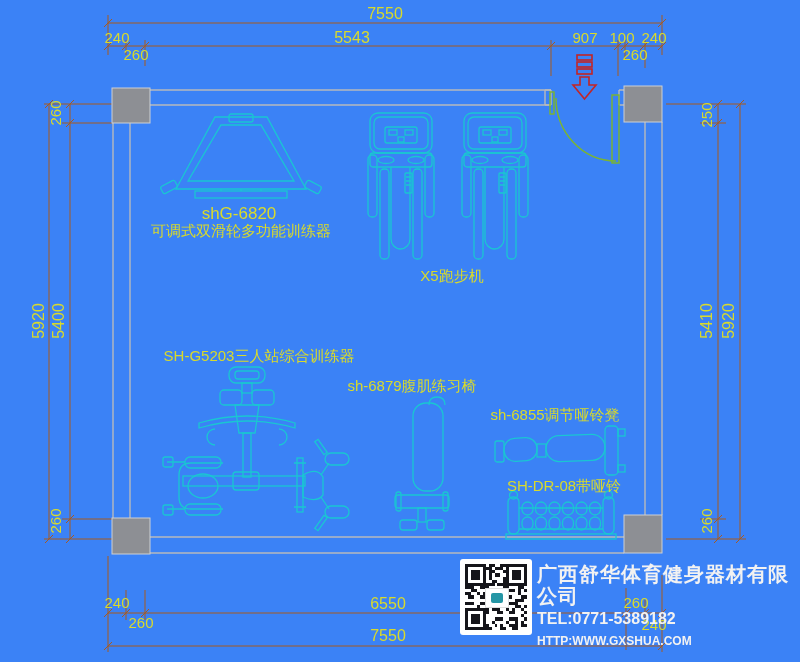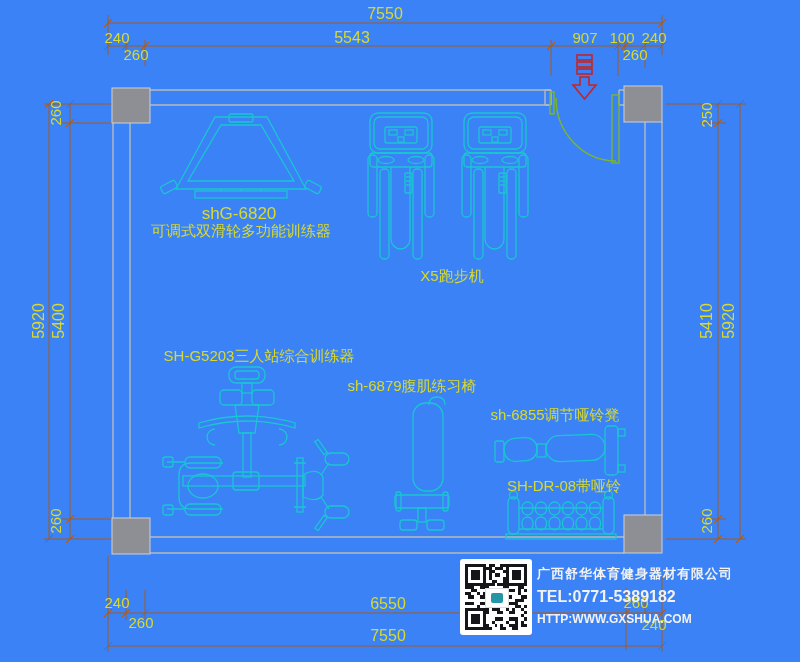--- a/index.html
+++ b/index.html
@@ -10,21 +10,21 @@
   .dtl{fill:#d9da2b;font-size:16px;}
   .el{fill:#d9da2b;font-size:15px;}
   .elm{fill:#d9da2b;font-size:17px;}
   .dimline{stroke:#a85a1e;stroke-width:1;fill:none;}
   .wall{stroke:#b7b9bd;stroke-width:1.4;fill:none;}
   .col{fill:#8d8f94;stroke:#cdd0d4;stroke-width:1;}
   .eq{stroke:#1ac6d2;stroke-width:1.3;fill:none;}
   .door{stroke:#7db62c;stroke-width:1.4;fill:none;}
   .red{stroke:#c42525;stroke-width:1.6;fill:none;}
   .footer{position:absolute;left:537px;top:563px;color:#f2f2f2;}
-  .footer .l1{font-size:13px;font-weight:bold;letter-spacing:1px;line-height:22px;}
+  .footer .l1{font-size:20px;font-weight:bold;letter-spacing:1px;line-height:22px;}
   .footer .l2{font-size:16px;font-weight:bold;line-height:23px;}
   .footer .l3{font-size:12px;font-weight:bold;line-height:23px;}
   .qr{position:absolute;left:460px;top:559px;width:72px;height:76px;background:#ffffff;
       border-radius:3px;box-sizing:border-box;padding:5px;}
   .qrgrid{display:grid;width:62px;height:66px;grid-template-columns:repeat(21,1fr);
           grid-template-rows:repeat(21,1fr);}
   .qc{background:#ffffff;}
   .qc.on{background:#15151a;}
   .qrlogo{position:absolute;left:25px;top:29px;width:22px;height:18px;background:#ffffff;
           border:1px solid #dddddd;display:flex;align-items:center;justify-content:center;}

